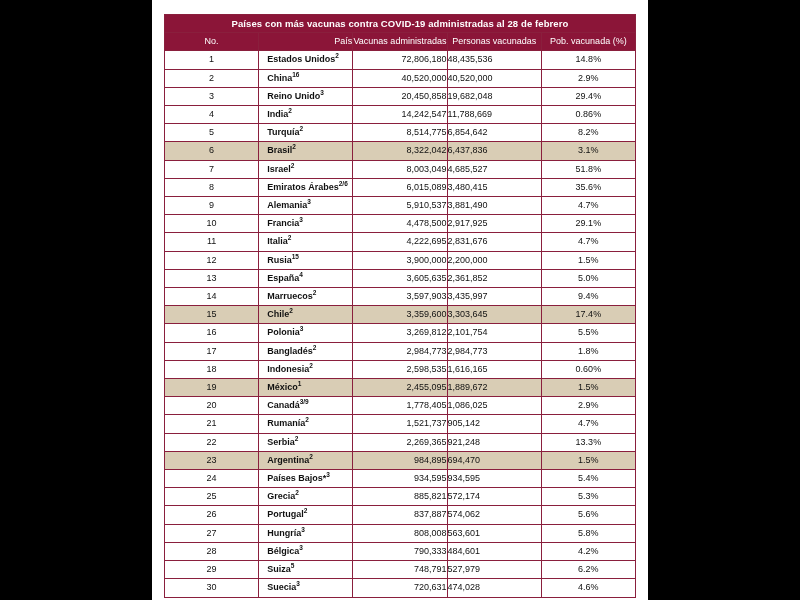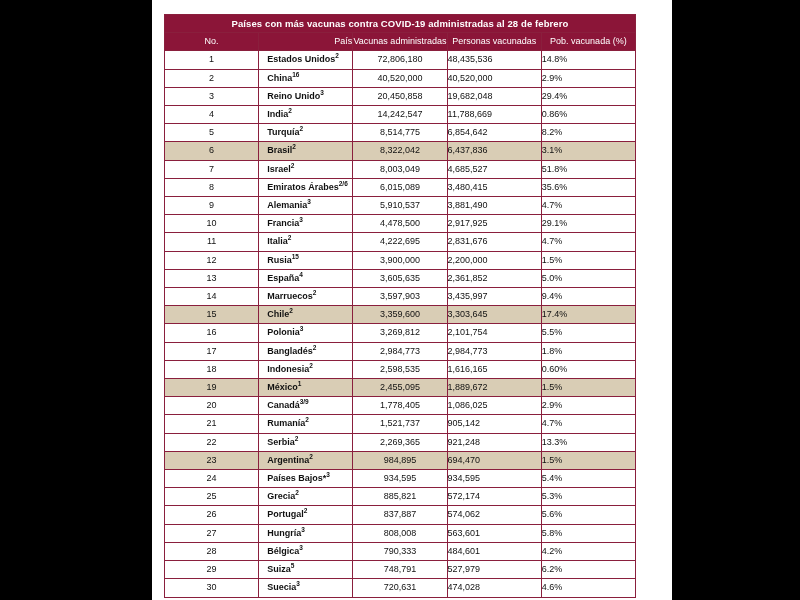--- a/index.html
+++ b/index.html
@@ -17,21 +17,20 @@
     height: 600px;
     background: #000000;
   }
   #sheet {
     position: absolute;
     left: 152px;
     top: 0px;
     width: 496px;
     height: 600px;
     background: #ffffff;
-    padding-left: 24px;
   }
   #tablewrap {
     position: absolute;
     left: 12px;
     top: 14px;
     width: 472px;
   }
   table.vac {
     border-collapse: collapse;
     width: 472px;
@@ -64,23 +63,23 @@
     font-weight: normal;
     text-align: center;
     height: 34px;
     line-height: 11.5px;
     padding: 2px 2px;
     vertical-align: middle;
     border: 1px solid #8b1538;
   }
   .c-no { width: 40px; text-align: center; }
   .c-pais { width: 152px; text-align: left; padding-left: 8px !important; font-weight: bold; }
-  .c-num { width: 100px; text-align: center; }
+  .c-num { width: 100px; text-align: right; }
   .c-per { width: 100px; text-align: left; }
-  .c-pct { width: 80px; text-align: left; }
+  .c-pct { width: 80px; text-align: center; }
 
   tbody tr td { background: #ffffff; }
   tbody tr.hl td { background: #d9cdb5; }
 
   sup {
     font-size: 6.5px;
     vertical-align: super;
     line-height: 0;
     font-weight: bold;
   }

